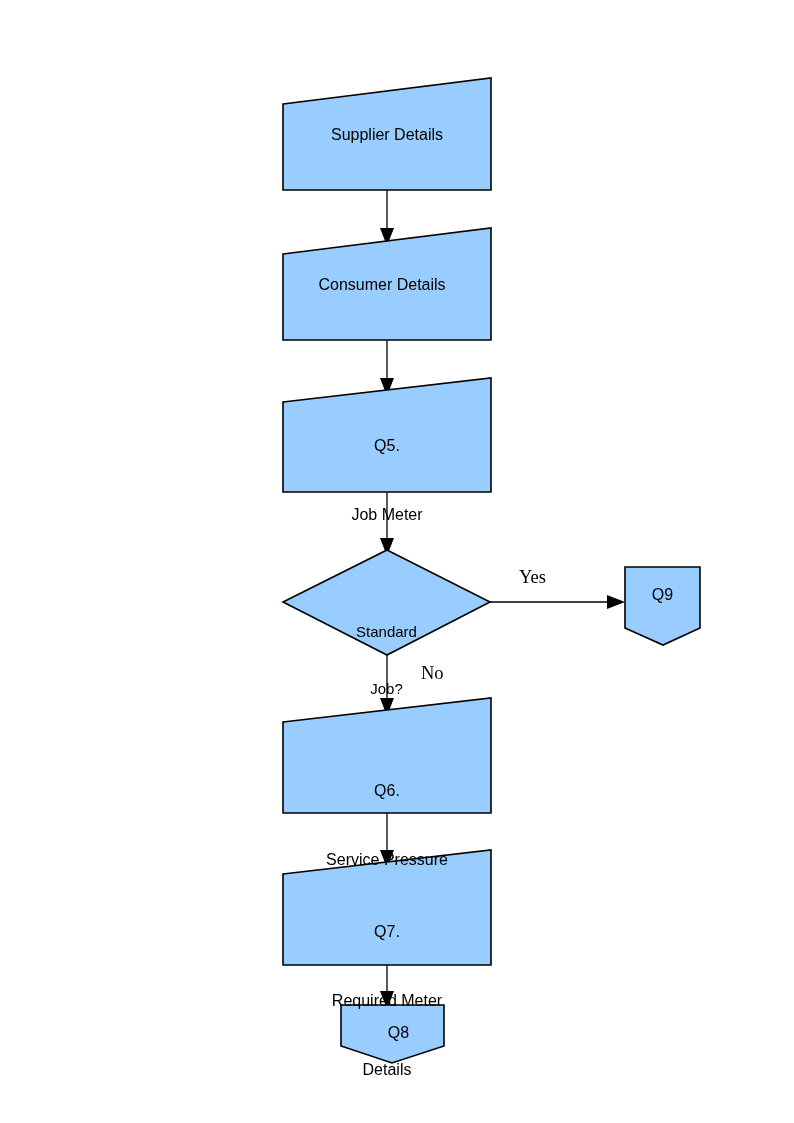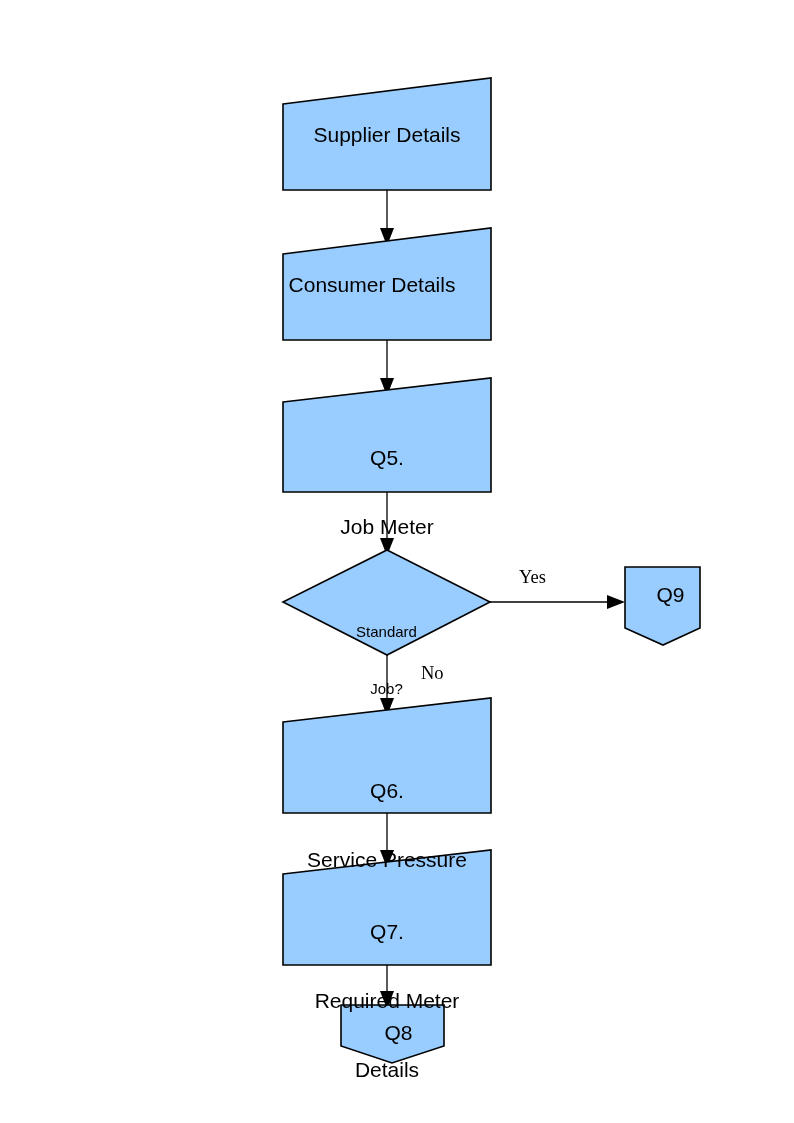--- a/index.html
+++ b/index.html
@@ -38,21 +38,21 @@
     fill: none;
   }
   .arrow-head {
     fill: #000000;
     stroke: none;
   }
   .node-text {
     position: absolute;
     text-align: center;
     font-family: "Liberation Sans", sans-serif;
-    font-size: 21px;
+    font-size: 16px;
     color: #000000;
     line-height: 23px;
     white-space: pre;
     pointer-events: none;
   }
   .node-text.small {
     font-size: 15px;
     line-height: 19px;
   }
   .edge-label {
@@ -103,33 +103,33 @@
     <polygon class="node-shape" points="283,874 491,850 491,965 283,965"></polygon>
 
     <line class="edge-line" x1="387" y1="965" x2="387" y2="1003"></line>
     <polygon class="arrow-head" points="387,1009 380,991 394,991"></polygon>
 
     <polygon class="node-shape" points="341,1005 444,1005 444,1046 392,1063 341,1046"></polygon>
   </svg>
 
   <div class="node-text" style="left:283px; top:123px; width:208px;">Supplier Details</div>
 
-  <div class="node-text" style="left:268px; top:273px; width:208px;">Consumer Details</div>
+  <div class="node-text" style="left:278px; top:273px; width:208px;">Consumer Details</div>
 
-  <div class="node-text" style="left:283px; top:400px; width:208px;">
+  <div class="node-text" style="left:283px; top:388px; width:208px;">
     <div>Q5.</div>
     <div>Job Meter</div>
   </div>
 
   <div class="node-text small" style="left:283px; top:584px; width:207px;">
     <div>Standard</div>
     <div>Job?</div>
   </div>
 
-  <div class="node-text" style="left:625px; top:583px; width:75px;margin-left:8px;">Q9</div>
+  <div class="node-text" style="left:625px; top:583px; width:75px;">Q9</div>
 
   <div class="node-text" style="left:283px; top:733px; width:208px;">
     <div>Q6.</div>
     <div>Service Pressure</div>
   </div>
 
   <div class="node-text" style="left:283px; top:874px; width:208px;">
     <div>Q7.</div>
     <div>Required Meter</div>
     <div>Details</div>

